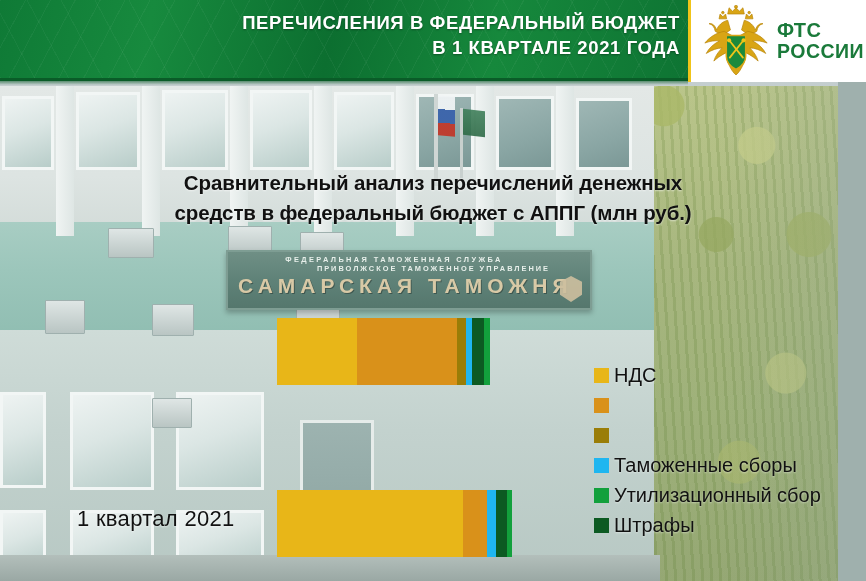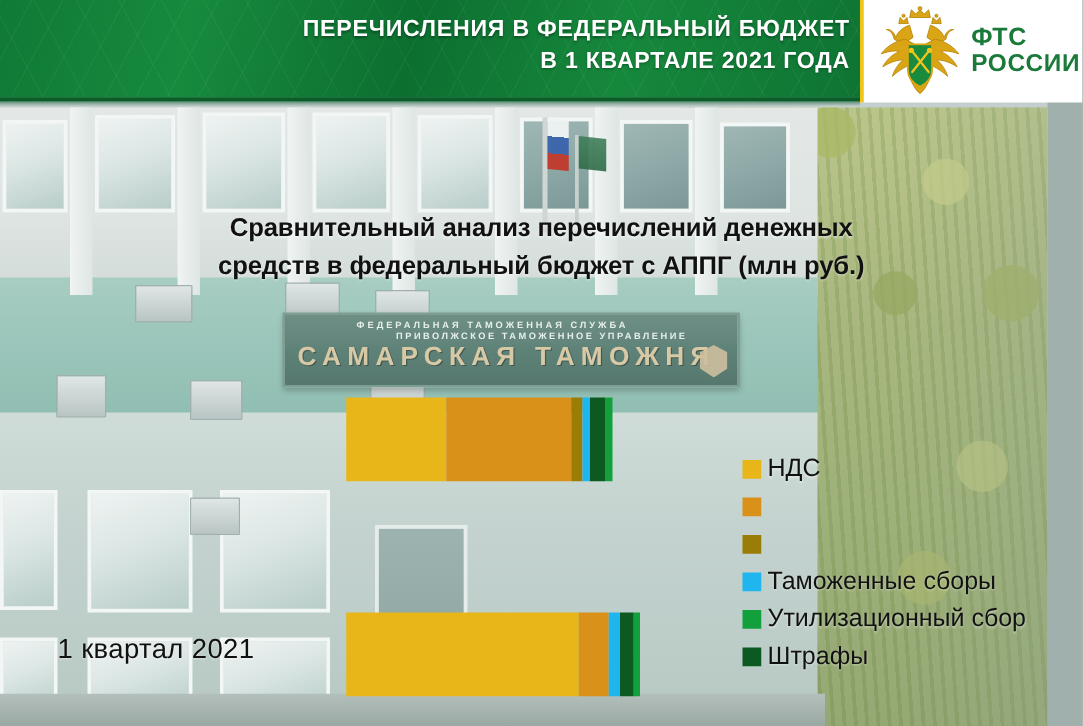--- a/index.html
+++ b/index.html
@@ -266,21 +266,21 @@
 
     <div class="bar" id="bar-2020" style="left:277px;top:318px;">
         <div class="seg" title="НДС" style="width: 80px; background: rgb(232, 182, 24);"></div>
         <div class="seg" title="Ввозная пошлина" style="width: 100px; background: rgb(217, 145, 26);"></div>
         <div class="seg" title="Платежи физ.лиц" style="width: 9px; background: rgb(154, 125, 7);"></div>
         <div class="seg" title="Таможенные сборы" style="width: 6px; background: rgb(31, 182, 240);"></div>
         <div class="seg" title="Штрафы" style="width: 12px; background: rgb(12, 90, 34);"></div>
         <div class="seg" title="Утилизационный сбор" style="width: 6px; background: rgb(18, 160, 60);"></div>
       </div>
 
-    <div class="cat-label" style="left:46px;top:506px;">1 квартал 2021</div>
+    <div class="cat-label" style="left:46px;top:506px;padding-left:31px;">1 квартал 2021</div>
     <div class="bar" id="bar-2021" style="left:277px;top:490px;">
         <div class="seg" title="НДС" style="width: 186px; background: rgb(232, 182, 24);"></div>
         <div class="seg" title="Ввозная пошлина" style="width: 24px; background: rgb(217, 145, 26);"></div>
         <div class="seg" title="Таможенные сборы" style="width: 9px; background: rgb(31, 182, 240);"></div>
         <div class="seg" title="Штрафы" style="width: 11px; background: rgb(12, 90, 34);"></div>
         <div class="seg" title="Утилизационный сбор" style="width: 5px; background: rgb(18, 160, 60);"></div>
       </div>
   </div>
 
   <div class="legend" id="legend">

